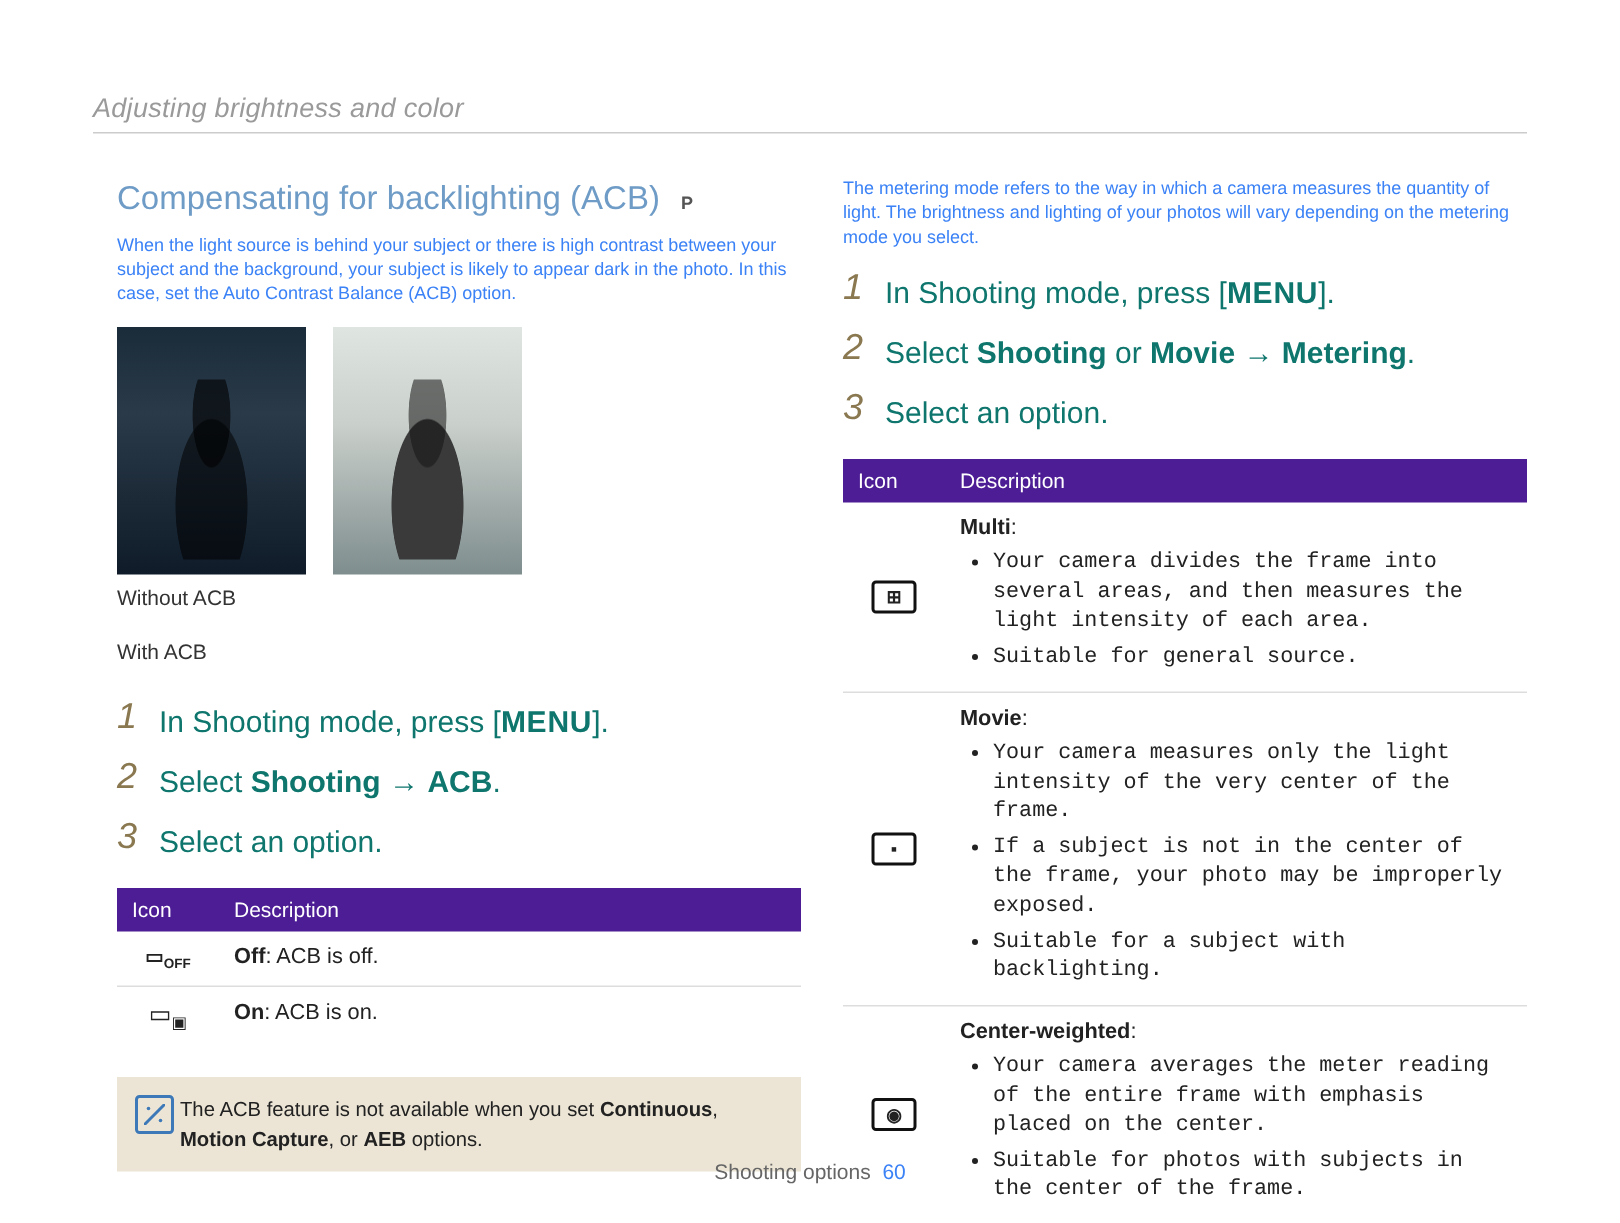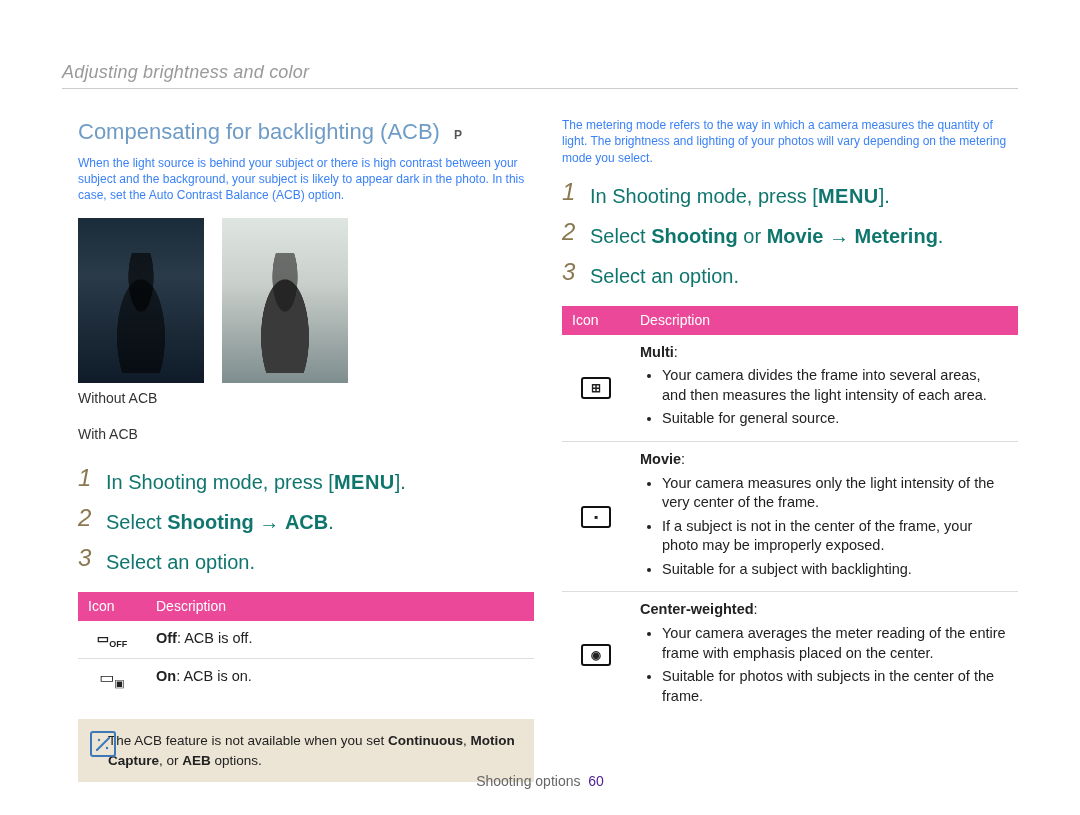--- a/index.html
+++ b/index.html
@@ -68,53 +68,53 @@
   .step-num { color:#8a7850; font-size:24px; font-style:italic; width:16px; line-height:1; }
   .step-text { font-size:20px; color:#0f766e; padding-top:3px; }
   .menu-label {
     font-weight:bold;
     letter-spacing:.5px;
   }
   .strong { font-weight:bold; }
 
   table.opt { width:100%; border-collapse:collapse; font-size:14.5px; }
   table.opt thead th {
-    background:#ec4899; color:#fff; font-weight:400; text-align:left;
+    background:#4c1d95; color:#fff; font-weight:400; text-align:left;
     padding:5px 10px; font-size:14px;
   }
   table.opt thead th:first-child { width:68px; }
   table.opt tbody td { padding:8px 10px; vertical-align:top; border-bottom:1px solid #ddd; }
   table.opt tbody tr:last-child td { border-bottom:none; }
   .icon-cell { text-align:center; vertical-align:middle !important; }
   .icon-box {
     display:inline-flex; align-items:center; justify-content:center;
     width:30px; height:22px; border:2px solid #111; border-radius:3px;
     font-size:12px; font-weight:bold;
   }
   .icon-off { font-size:13px; font-weight:bold; }
 
   ul.desc { list-style:none; padding-left:0; }
   ul.desc > li { margin-bottom:4px; }
-  ul.desc .bullets { list-style:disc; padding-left:22px; margin-top:4px; }
+  ul.desc .bullets { list-style:disc; padding-left:22px; margin-top:4px;font-family:Liberation Mono, monospace; }
   ul.desc .bullets li { margin-bottom:4px; }
 
   .note-box {
-    background:#ece5d5; padding:12px 14px 12px 30px; position:relative;
+    background:#ece5d5; padding:12px 14px 12px 42px; position:relative;
     margin-top:20px; font-size:13.5px; line-height:1.45;
   }
   .note-icon {
     position:absolute; left:12px; top:12px; width:26px; height:26px;
     border:2px solid #3d79b8; color:#3d79b8; border-radius:3px;
     display:flex; align-items:center; justify-content:center;
   }
   .footer {
     position:absolute; bottom:24px; left:0; width:100%;
     text-align:center; font-size:14px; color:#666;
   }
-  .footer .pagenum { color:#4c1d95; }
+  .footer .pagenum { color:#3b82f6; }
 </style>
 </head>
 <body>
 
 <div class="page-header">Adjusting brightness and color</div>
 <hr class="hrline">
 
 <div class="columns">
 
   <div class="col">

